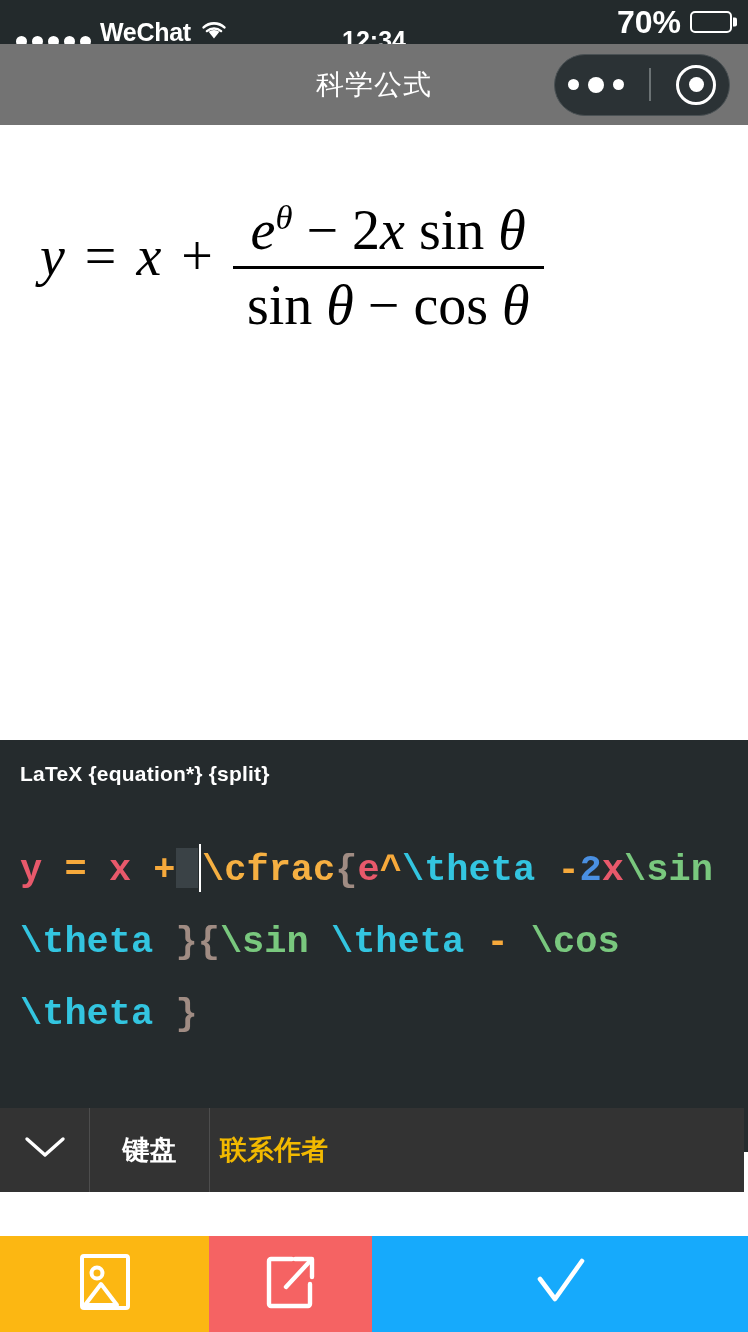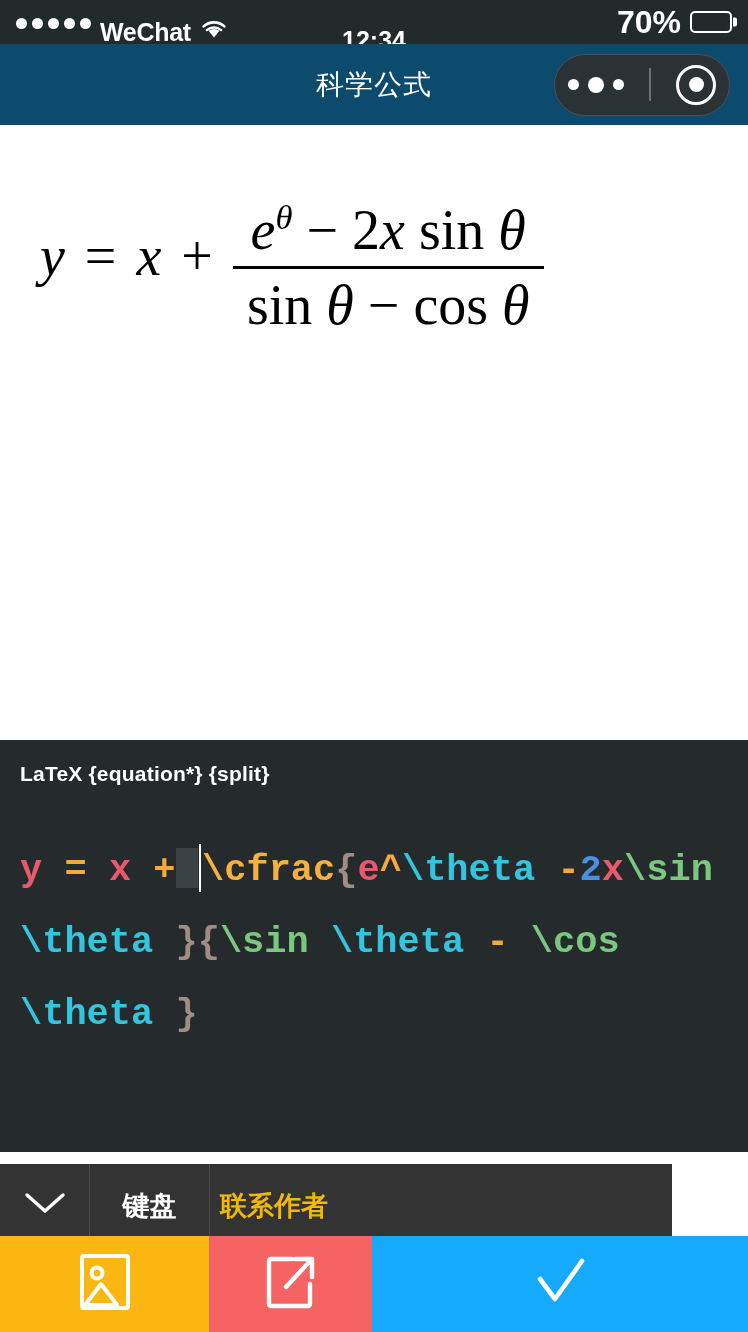--- a/index.html
+++ b/index.html
@@ -10,21 +10,21 @@
     overflow:hidden;
     position:relative;
   }
 
   
   #status-bar {
     height:44px; background:#232A2C; color:#ffffff;
     display:flex; align-items:center; padding:0 16px;
     font-size:24px; font-weight:700; position:relative;
   }
-  #status-left { display:flex; align-items:flex-start; gap:9px;margin-top:20px; }
+  #status-left { display:flex; align-items:flex-end; gap:9px;margin-top:20px; }
   .sig-dots { display:flex; gap:5px; align-items:center; }
   .sig-dots i { width:11px; height:11px; border-radius:50%; background:#fff; display:block; }
   #carrier-name { font-size:25px; font-weight:600; letter-spacing:-.3px; }
   .wifi-ico { display:block; }
   #status-time {
     position:absolute; left:0; right:0; top:18px; height:44px;
     display:flex; align-items:center; justify-content:center;
     font-size:25px; font-weight:600; pointer-events:none;
   }
   #status-right {
@@ -37,21 +37,21 @@
     position:relative; padding:2.5px;
   }
   .batt::after {
     content:""; position:absolute; right:-7px; top:50%; transform:translateY(-50%);
     width:4px; height:9px; background:#fff; border-radius:0 2px 2px 0;
   }
   .batt .fill { height:100%; background:#fff; border-radius:2px; width:70%; }
 
   
   #nav-bar {
-    height:81px; background:#0c4a6e; display:flex; align-items:center;
+    height:81px; background:#737373; display:flex; align-items:center;
     position:relative; padding:0 18px;
   }
   #nav-title {
     position:absolute; left:0; right:0; text-align:center;
     color:#ffffff; font-size:28px; font-weight:400; letter-spacing:1px;
   }
   #capsule {
     margin-left:auto; width:176px; height:62px; border:1.5px solid #4a5154;
     border-radius:31px; background:#2b3235; display:flex; align-items:center;
     justify-content:space-around; position:relative; z-index:3;
@@ -111,21 +111,21 @@
     display:inline-block; width:22px; height:40px; background:#3a4246;
     vertical-align:-8px;
   }
   .caret {
     display:inline-block; width:2.5px; height:48px; background:#ffffff;
     vertical-align:-12px; margin:0 1px;
   }
 
   
   #key-toolbar {
-    position:absolute; left:0; top:1164px; width:672px; height:84px;
+    position:absolute; left:0; top:1108px; width:744px; height:84px;
     background:#333333; display:flex; align-items:stretch; overflow:hidden;
   }
   .kt-item {
     display:flex; align-items:center; justify-content:center;
     color:#ffffff; font-size:27px; font-weight:700;
     border-right:1.5px solid #4d4d4d; white-space:nowrap;
   }
   #kt-collapse { width:90px; border-right:1.5px solid #4d4d4d; }
   #kt-keyboard { width:120px; }
   #kt-symbols  { width:168px; border-right:none; padding:0 14px; }

